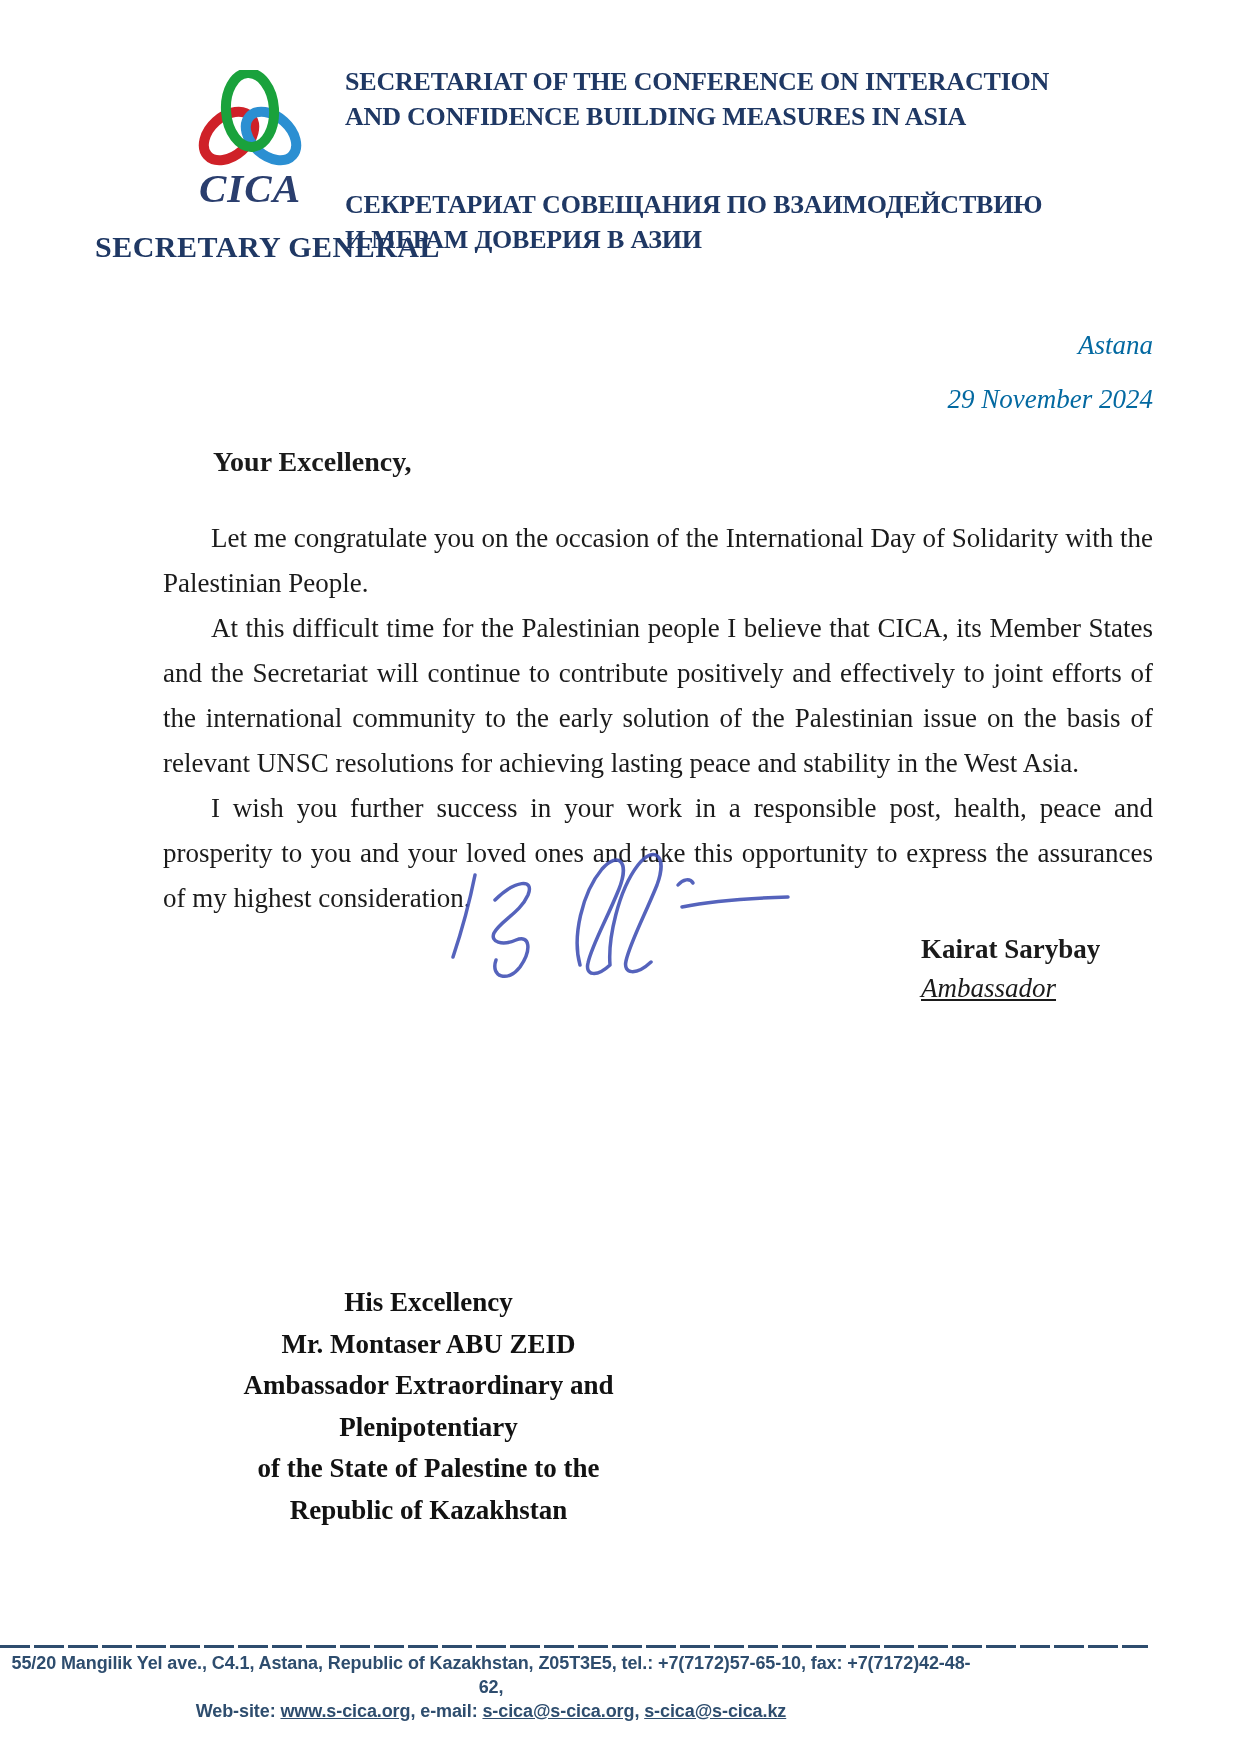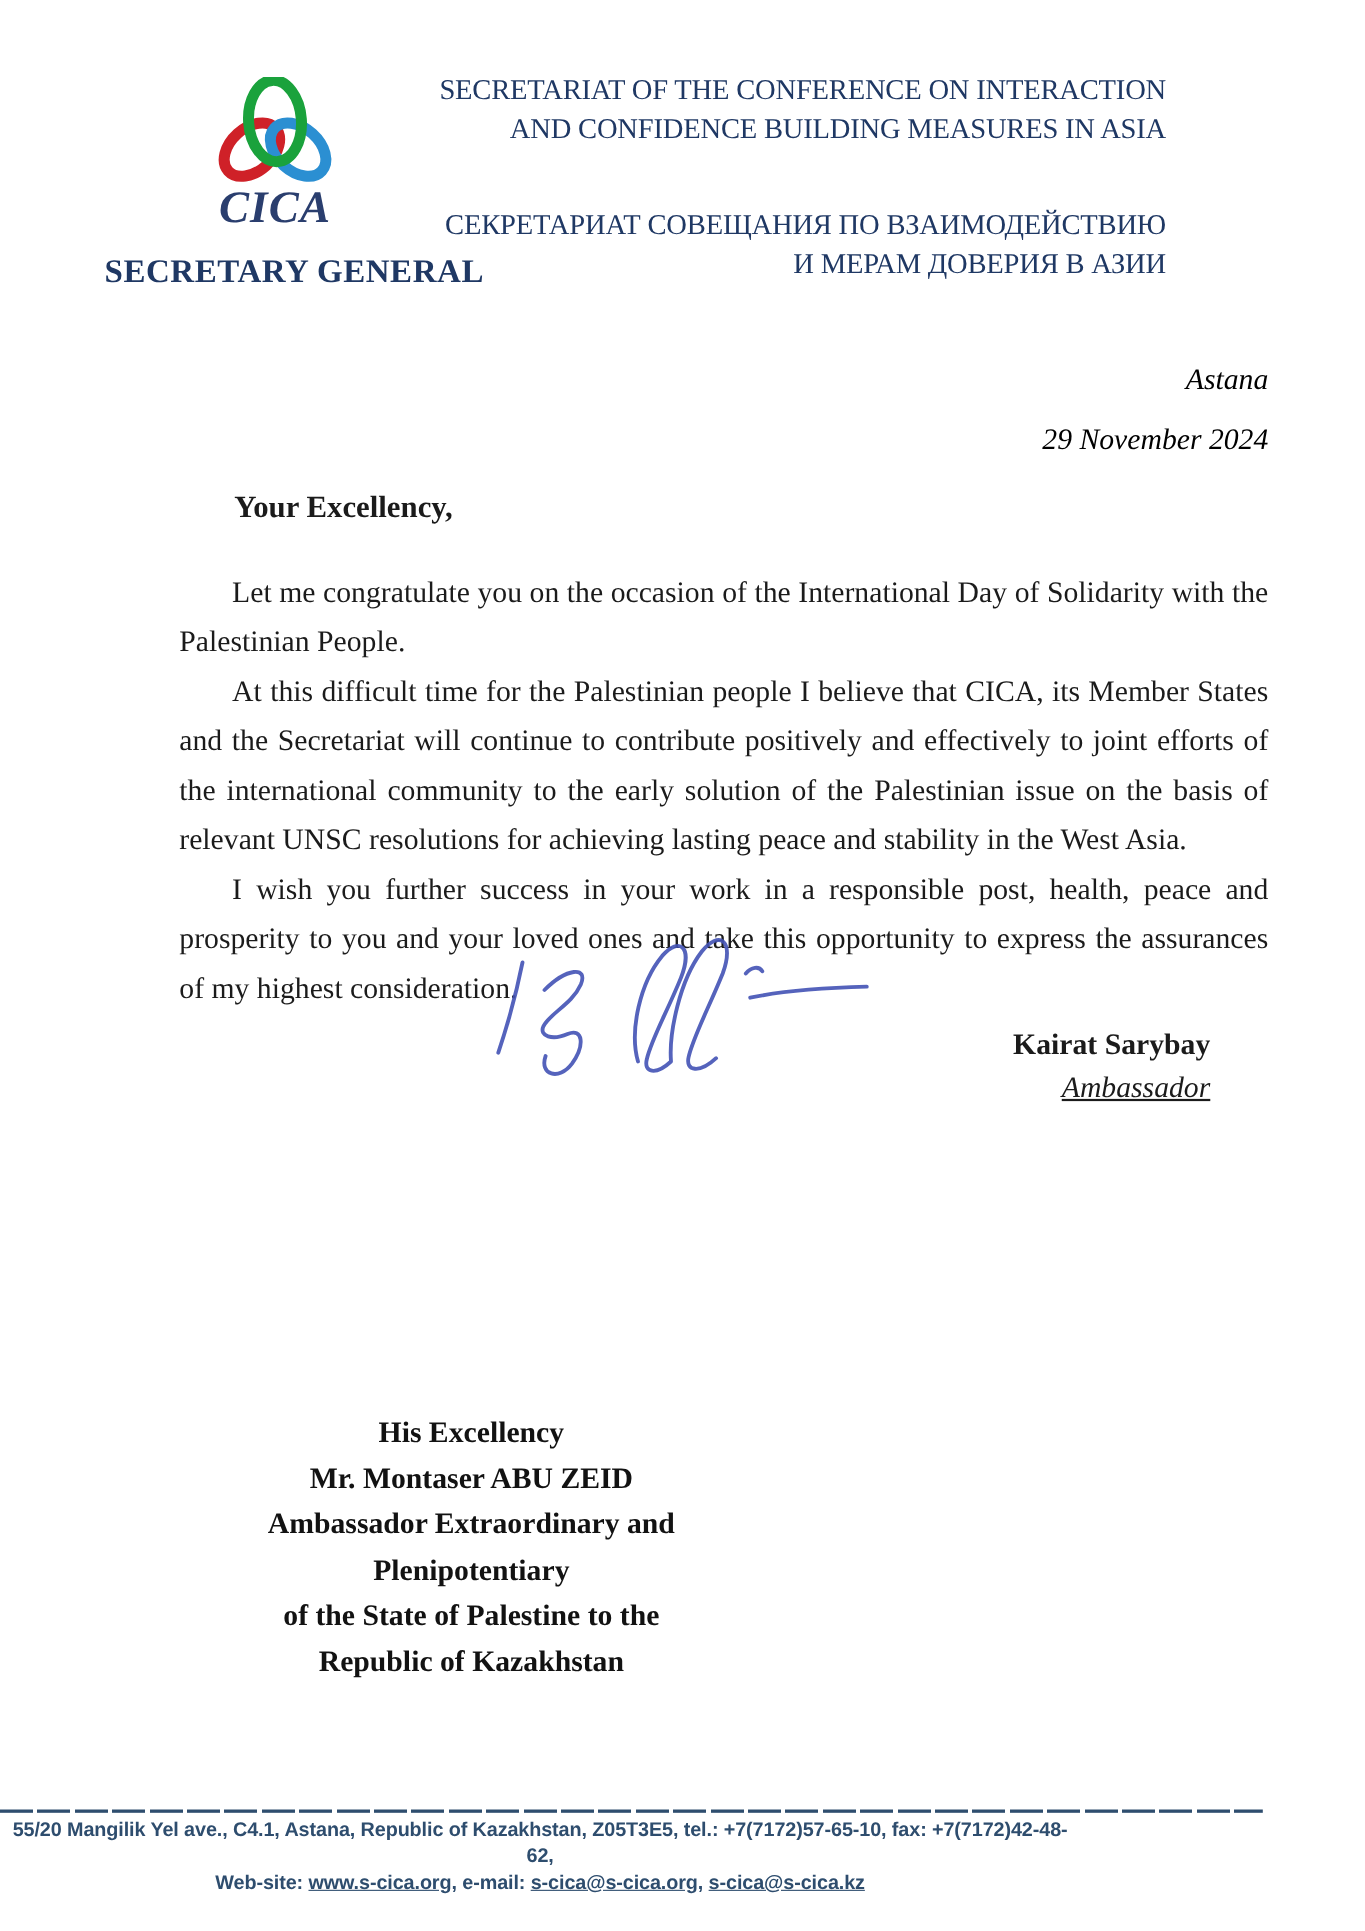--- a/index.html
+++ b/index.html
@@ -17,38 +17,38 @@
     text-align:center;font-family:"Liberation Serif",serif;
     font-style:italic;font-weight:bold;font-size:41px;
     color:#2a3e6e;letter-spacing:1px;
   }
   .sg-title{
     position:absolute;left:95px;top:230px;width:305px;
     text-align:center;font-weight:bold;font-size:30px;
     color:#1f3864;letter-spacing:0.5px;white-space:nowrap;
   }
   .org-names{
-    position:absolute;left:330px;top:64px;width:730px;
-    text-align:right;color:#1f3864;font-weight:normal;
+    position:absolute;left:345px;top:64px;width:730px;
+    text-align:left;color:#1f3864;font-weight:bold;
     font-size:26px;line-height:35px;letter-spacing:-0.2px;
   }
   .org-ru{margin-top:53px;}
   
   .dateline{
     position:absolute;right:88px;top:318px;
     text-align:right;font-style:italic;font-size:27px;
-    line-height:54px;color:#000000;
+    line-height:54px;color:#0369a1;
   }
   
   .body-block{position:absolute;left:163px;top:415px;width:990px;color:#1b1b1b;}
   .salutation{font-weight:bold;font-size:28px;line-height:45px;padding-left:50px;margin-bottom:32px;margin-top:24px;}
   .para{font-size:27px;line-height:45px;text-align:justify;text-indent:48px;margin:0;}
   
   .signature-svg{position:absolute;left:420px;top:845px;}
-  .signer{position:absolute;left:921px;top:930px;font-size:27px;line-height:39px;color:#1b1b1b;text-align:right;}
+  .signer{position:absolute;left:921px;top:930px;font-size:27px;line-height:39px;color:#1b1b1b;}
   .signer-name{font-weight:bold;}
   .signer-title{font-style:italic;text-decoration:underline;}
   
   .addressee{
     position:absolute;left:196px;top:1282px;width:465px;
     text-align:center;font-weight:bold;font-size:27px;
     line-height:41.5px;color:#121212;
   }
   
   .footer{

